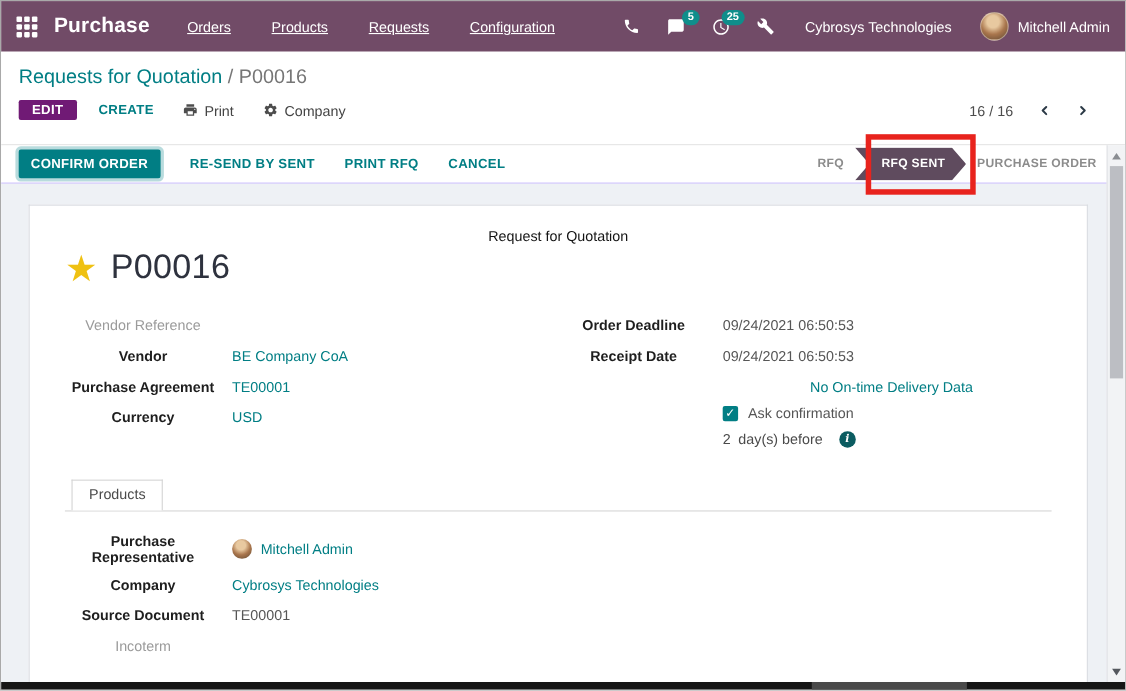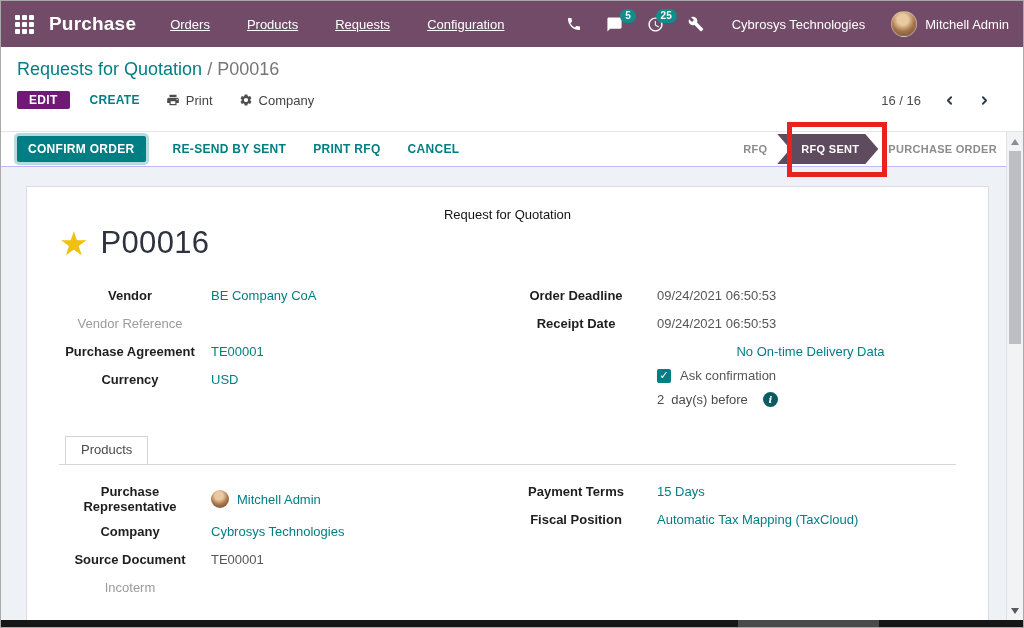--- a/index.html
+++ b/index.html
@@ -250,26 +250,26 @@
     <div class="sheet">
       <div class="doc-label">Request for Quotation</div>
       <div class="title-row">
         <span class="star">★</span>
         <span class="doc-title">P00016</span>
       </div>
 
       <div class="fgrid">
         <div>
           <div class="frow">
+            <span class="flabel muted">Vendor Reference</span>
+            <span class="fvalue"></span>
+          </div>
+          <div class="frow">
             <span class="flabel">Vendor</span>
             <span class="fvalue link">BE Company CoA</span>
-          </div>
-          <div class="frow">
-            <span class="flabel muted">Vendor Reference</span>
-            <span class="fvalue"></span>
           </div>
           <div class="frow">
             <span class="flabel">Purchase Agreement</span>
             <span class="fvalue link">TE00001</span>
           </div>
           <div class="frow">
             <span class="flabel">Currency</span>
             <span class="fvalue link">USD</span>
           </div>
         </div>
@@ -317,30 +317,20 @@
             </div>
             <div class="frow">
               <span class="flabel">Source Document</span>
               <span class="fvalue">TE00001</span>
             </div>
             <div class="frow">
               <span class="flabel muted">Incoterm</span>
               <span class="fvalue"></span>
             </div>
           </div>
-          <div>
-            <div class="frow">
-              <span class="flabel">Payment Terms</span>
-              <span class="fvalue link">15 Days</span>
-            </div>
-            <div class="frow">
-              <span class="flabel">Fiscal Position</span>
-              <span class="fvalue link">Automatic Tax Mapping (TaxCloud)</span>
-            </div>
-          </div>
         </div>
       </div>
     </div>
   </div>
 
   <div class="annotation-box"></div>
 
   <div class="vscrollbar">
     <div class="scroll-up"></div>
     <div class="vthumb"></div>

